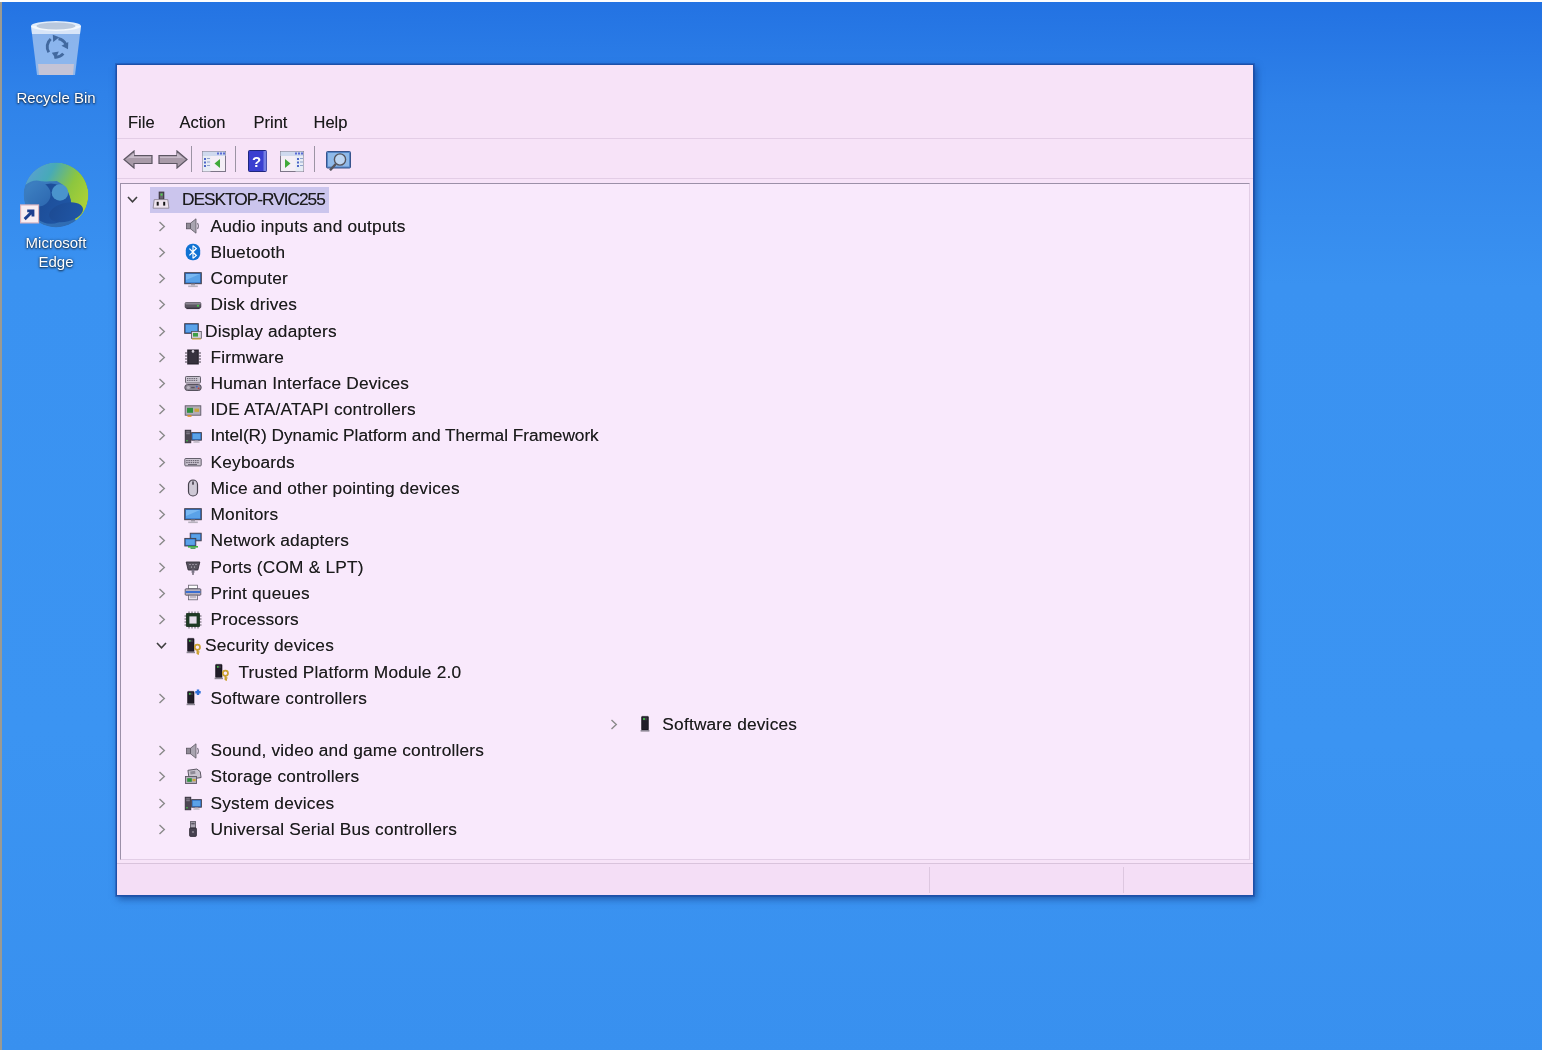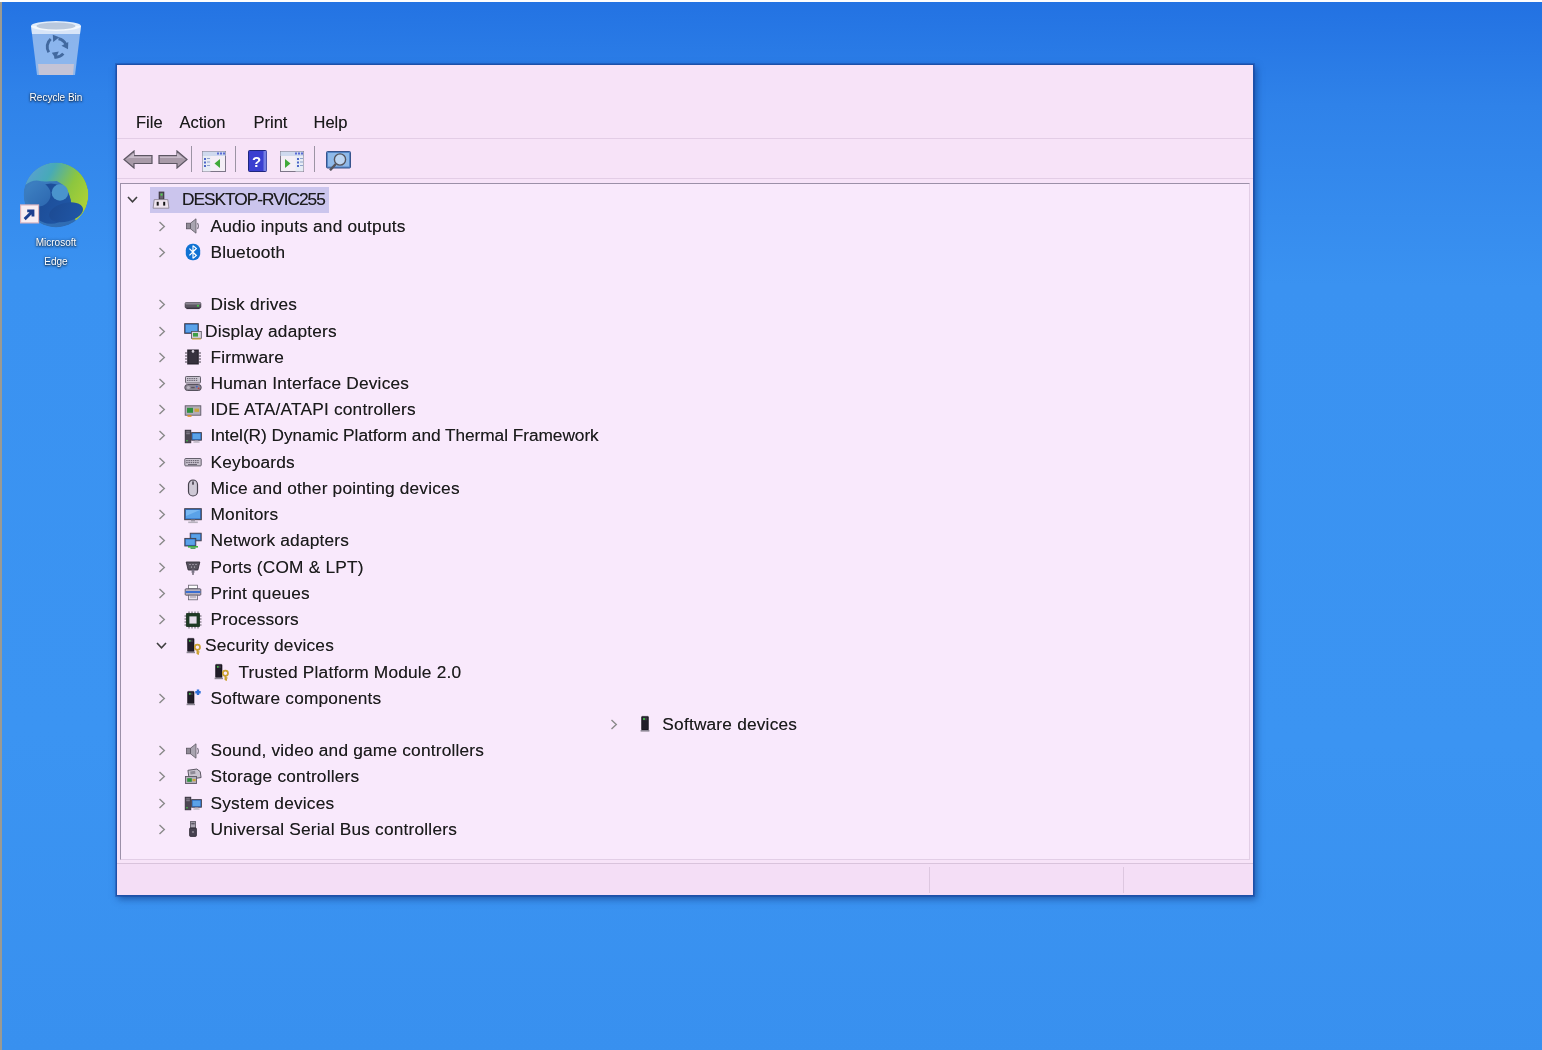--- a/index.html
+++ b/index.html
@@ -3,21 +3,21 @@
 <meta charset="utf-8">
 <style>
   html,body{margin:0;padding:0;}
   body{width:1542px;height:1050px;overflow:hidden;position:relative;
        font-family:"Liberation Sans",sans-serif;
        background:linear-gradient(180.5deg,#2271e2 0%,#2f82e9 10%,#3a92f1 27%,#3b94f2 70%,#3890ef 100%);}
   #topstrip{position:absolute;left:0;top:0;width:1542px;height:2px;background:#fdfdfd;z-index:50;}
   #leftstrip{position:absolute;left:0;top:2px;width:1.5px;height:1048px;background:#9a9a93;z-index:50;}
 
   
-  .dicon{position:absolute;text-align:center;color:#fff;font-size:10px;line-height:17px;
+  .dicon{position:absolute;text-align:center;color:#fff;font-size:15px;line-height:17px;
          text-shadow:0 1px 2px rgba(0,0,0,.75),0 0 3px rgba(0,0,0,.5);}
   #recycle{left:8px;top:16px;width:96px;}
   #edge{left:8px;top:159px;width:96px;}
   .dicon .lab{line-height:19px;}
   .dicon .lab{margin-top:4px;}
 
   
   #win{position:absolute;left:116px;top:63.5px;width:1137.5px;height:832.5px;box-sizing:border-box;
        border:1.5px solid #1d50a9;background:#f7e3f8;
        box-shadow:0 0 0 1px rgba(20,60,150,.35), 2px 3px 7px rgba(10,40,110,.55);}
@@ -104,21 +104,21 @@
       <rect x="0.8" y="0.8" width="25" height="25" fill="#f8edf2" stroke="#d8b2be" stroke-width="1.6"></rect>
       <path d="M6.5 20.5 L17.5 9.5 M18 17 V9 H10" stroke="#1d3f8f" stroke-width="4" fill="none"></path>
     </g>
   </svg>
   <div class="lab" style="margin-top:2px;">Microsoft<br>Edge</div>
 </div>
 
 <div id="win">
 
   <div id="menubar">
-    <div class="mi" style="left:19px;">File</div>
+    <div class="mi" style="left:11px;">File</div>
     <div class="mi" style="left:62.5px;">Action</div>
     <div class="mi" style="left:136.5px;">Print</div>
     <div class="mi" style="left:196.5px;">Help</div>
   </div>
 
   <div id="toolbar">
 
     <svg class="tico" style="left:6px;top:11px;" width="31" height="19" viewBox="0 0 31 19">
       <polygon points="1,9.5 11,1 11,5.5 29,5.5 29,13.5 11,13.5 11,18" fill="#a89aa8" stroke="#5d5663" stroke-width="1.2"></polygon>
       <polygon points="3,9.5 11,3 11,6.8 28,6.8 28,8 6,8" fill="#c6bac8"></polygon>
@@ -218,20 +218,37 @@
             <path d="M4.5 2 L9.3 6.5 L4.5 11" stroke="#8a8a8a" stroke-width="1.4" fill="none"></path>
           </svg>
         </span>
         <span style="margin-left:16px;">
           <svg class="ric" viewBox="0 0 18 18" style="display: block;">
             <rect x="1.8" y="0.8" width="14.4" height="16.4" rx="6.5" fill="#1072d3"></rect>
             <path d="M9 2.6 L12.4 5.5 L9 8.5 M9 9.5 L12.4 12.5 L9 15.4 M9 2.6 V15.4 M5.4 5.7 L12.4 12.5 M5.4 12.3 L12.4 5.5" stroke="#fff" stroke-width="1.15" fill="none"></path>
           </svg>
         </span>
         <span style="margin-left:8.5px;">Bluetooth</span>
+      </div>
+      <div class="row" style="top:81.99px;">
+        <span style="margin-left:34px;">
+          <svg class="chev" viewBox="0 0 13 13" style="display: block;">
+            <path d="M4.5 2 L9.3 6.5 L4.5 11" stroke="#8a8a8a" stroke-width="1.4" fill="none"></path>
+          </svg>
+        </span>
+        <span style="margin-left:16px;">
+          <svg class="ric" viewBox="0 0 18 18" style="display: block;">
+            <rect x="0.7" y="2.7" width="16.6" height="11" fill="#2f6fc4" stroke="#454049" stroke-width="1"></rect>
+            <rect x="2" y="4" width="14" height="8.4" fill="#5aa2e8"></rect>
+            <path d="M2 4 l14 0 -14 6z" fill="#79b8f2"></path>
+            <rect x="7" y="13.7" width="4" height="1.8" fill="#9d97a3"></rect>
+            <rect x="4.2" y="15.5" width="9.6" height="1.6" fill="#b7b1bd"></rect>
+          </svg>
+        </span>
+        <span style="margin-left:8.5px;">Computer</span>
       </div>
       <div class="row" style="top:108.22px;">
         <span style="margin-left:34px;">
           <svg class="chev" viewBox="0 0 13 13" style="display: block;">
             <path d="M4.5 2 L9.3 6.5 L4.5 11" stroke="#8a8a8a" stroke-width="1.4" fill="none"></path>
           </svg>
         </span>
         <span style="margin-left:16px;">
           <svg class="ric" viewBox="0 0 18 18" style="display: block;">
             <rect x="1.2" y="6.6" width="15.6" height="5.4" rx="1" fill="#5c5762" stroke="#39343f" stroke-width=".8"></rect>
@@ -542,21 +559,21 @@
         </span>
         <span style="margin-left:16px;">
           <svg class="ric" viewBox="0 0 18 18" style="display: block;">
             <rect x="3.6" y="2.4" width="6.4" height="12.2" rx="0.6" fill="#211d28" stroke="#0e0b13" stroke-width=".6"></rect>
             <rect x="4.8" y="3.6" width="4" height="2.4" fill="#3c3745"></rect>
             <circle cx="5.8" cy="4.8" r="0.9" fill="#45d645"></circle>
             <rect x="2.6" y="14.6" width="8.4" height="1.6" fill="#8b8692"></rect>
             <path d="M14 0.5 v5.4 M11.3 3.2 h5.4 " stroke="#2f6fd8" stroke-width="2.4"></path>
           </svg>
         </span>
-        <span style="margin-left:8.5px;">Software components</span>
+        <span style="margin-left:8.5px;">Software controllers</span>
       </div>
       <div class="row" style="top:527.90px;justify-content:center;">
         <span style="margin-left:34px;">
           <svg class="chev" viewBox="0 0 13 13" style="display: block;">
             <path d="M4.5 2 L9.3 6.5 L4.5 11" stroke="#8a8a8a" stroke-width="1.4" fill="none"></path>
           </svg>
         </span>
         <span style="margin-left:16px;">
           <svg class="ric" viewBox="0 0 18 18" style="display: block;">
             <rect x="5.6" y="1.4" width="6.8" height="13.6" rx="0.6" fill="#211d28" stroke="#0e0b13" stroke-width=".6"></rect>

